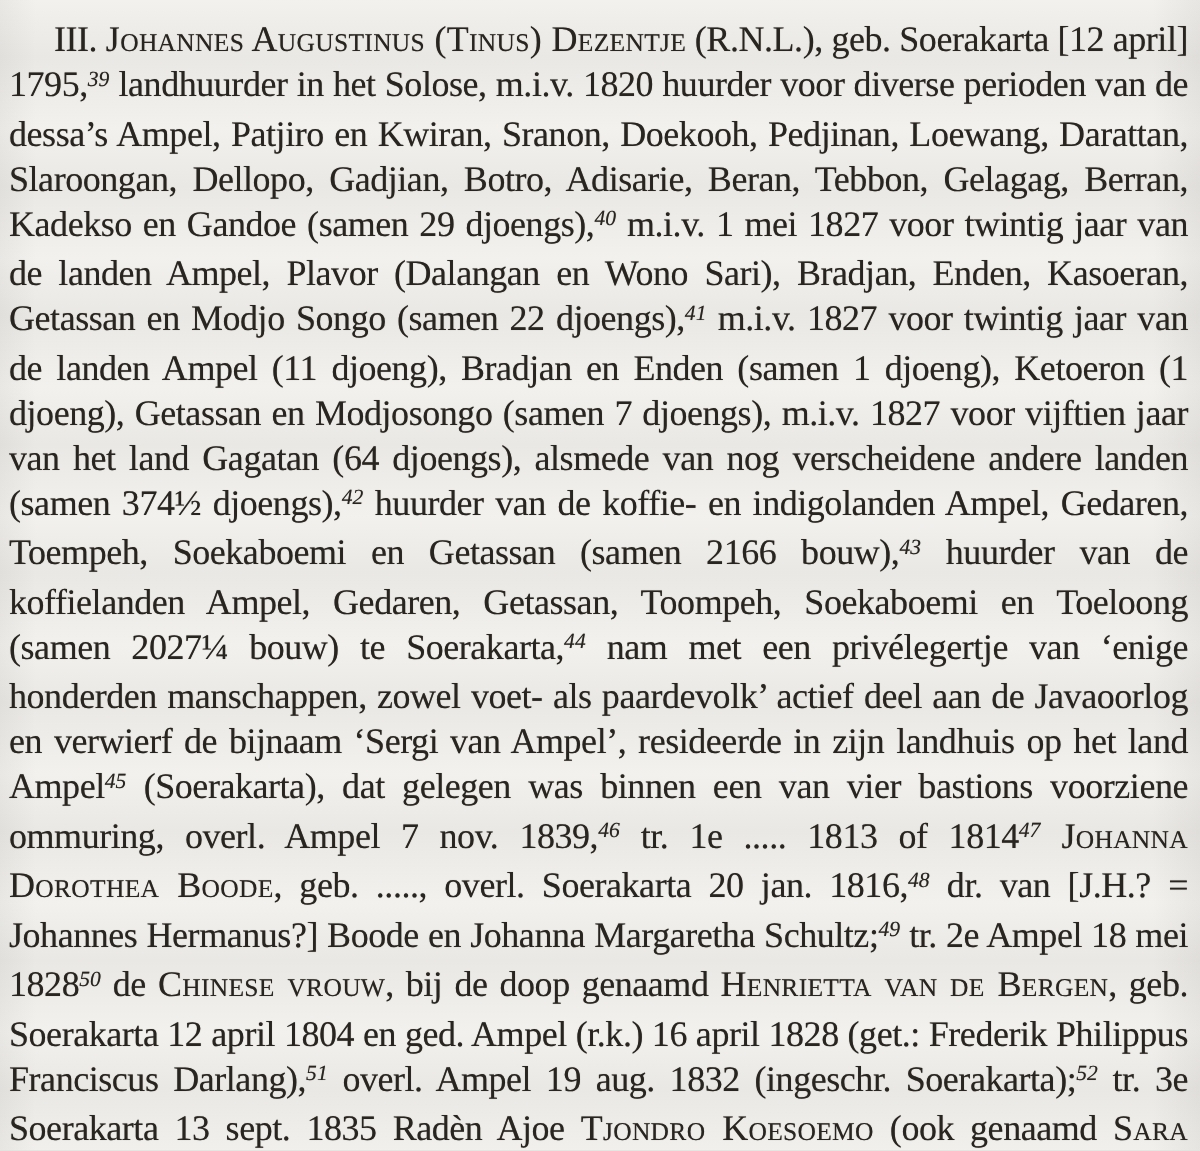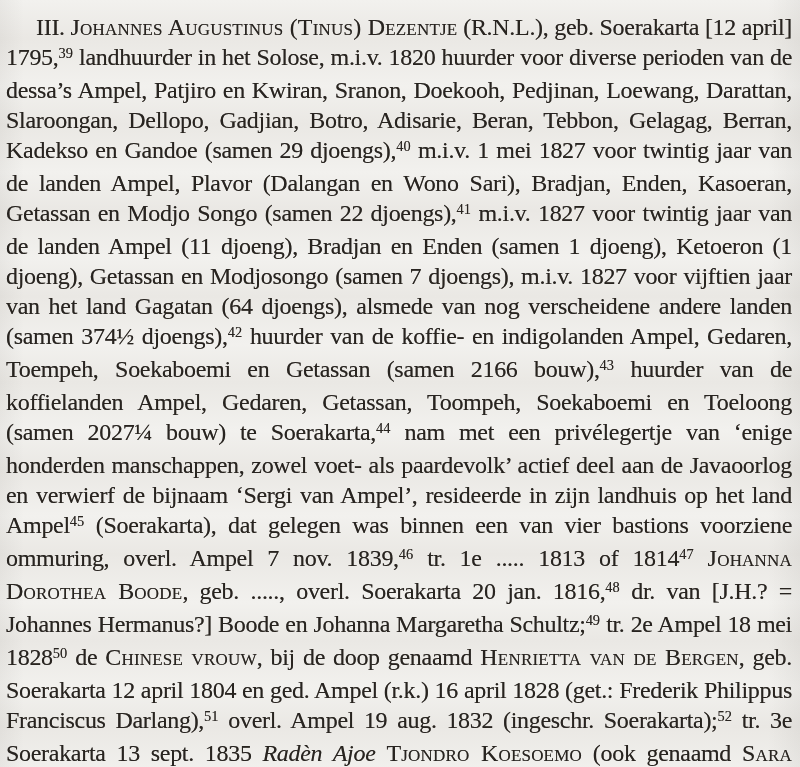--- a/index.html
+++ b/index.html
@@ -30,27 +30,27 @@
     text-align: justify;
     text-indent: 30px;
     text-shadow: 0 0 0.5px rgba(45,40,35,0.55);
   }
   .run-normal { }
   .run-smallcaps {
     font-variant: small-caps;
     letter-spacing: 0.2px;
   }
   .run-italic {
-    font-style: italic;
   }
   .run-sup {
     font-size: 0.60em;
     position: relative;
     top: -0.48em;
     letter-spacing: 0;
+    font-style: italic;
   }
 </style>
 </head>
 <body>
 
 <div class="page">
   <p class="body-text" id="para"><span class="run-normal">III. </span><span class="run-smallcaps">Johannes Augustinus (Tinus) Dezentje</span><span class="run-normal"> (R.N.L.), geb. Soerakarta [12 april] 1795,</span><span class="run-sup">39</span><span class="run-normal"> landhuurder in het Solose, m.i.v. 1820 huurder voor diverse perioden van de dessa’s Ampel, Patjiro en Kwiran, Sranon, Doekooh, Pedjinan, Loewang, Darattan, Slaroongan, Dellopo, Gadjian, Botro, Adisarie, Beran, Tebbon, Gelagag, Berran, Kadekso en Gandoe (samen 29 djoengs),</span><span class="run-sup">40</span><span class="run-normal"> m.i.v. 1 mei 1827 voor twintig jaar van de landen Ampel, Plavor (Dalangan en Wono Sari), Bradjan, Enden, Kasoeran, Getassan en Modjo Songo (samen 22 djoengs),</span><span class="run-sup">41</span><span class="run-normal"> m.i.v. 1827 voor twintig jaar van de landen Ampel (11 djoeng), Bradjan en Enden (samen 1 djoeng), Ketoeron (1 djoeng), Getassan en Modjosongo (samen 7 djoengs), m.i.v. 1827 voor vijftien jaar van het land Gagatan (64 djoengs), alsmede van nog verscheidene andere landen (samen 374½ djoengs),</span><span class="run-sup">42</span><span class="run-normal"> huurder van de koffie- en indigolanden Ampel, Gedaren, Toempeh, Soekaboemi en Getassan (samen 2166 bouw),</span><span class="run-sup">43</span><span class="run-normal"> huurder van de koffielanden Ampel, Gedaren, Getassan, Toompeh, Soekaboemi en Toeloong (samen 2027¼ bouw) te Soerakarta,</span><span class="run-sup">44</span><span class="run-normal"> nam met een privélegertje van ‘enige honderden manschappen, zowel voet- als paardevolk’ actief deel aan de Javaoorlog en verwierf de bijnaam ‘Sergi van Ampel’, resideerde in zijn landhuis op het land Ampel</span><span class="run-sup">45</span><span class="run-normal"> (Soerakarta), dat gelegen was binnen een van vier bastions voorziene ommuring, overl. Ampel 7 nov. 1839,</span><span class="run-sup">46</span><span class="run-normal"> tr. 1e ..... 1813 of 1814</span><span class="run-sup">47</span><span class="run-normal"> </span><span class="run-smallcaps">Johanna Dorothea Boode</span><span class="run-normal">, geb. ....., overl. Soerakarta 20 jan. 1816,</span><span class="run-sup">48</span><span class="run-normal"> dr. van [J.H.? = Johannes Hermanus?] Boode en Johanna Margaretha Schultz;</span><span class="run-sup">49</span><span class="run-normal"> tr. 2e Ampel 18 mei 1828</span><span class="run-sup">50</span><span class="run-normal"> de </span><span class="run-smallcaps">Chinese vrouw</span><span class="run-normal">, bij de doop genaamd </span><span class="run-smallcaps">Henrietta van de Bergen</span><span class="run-normal">, geb. Soerakarta 12 april 1804 en ged. Ampel (r.k.) 16 april 1828 (get.: Frederik Philippus Franciscus Darlang),</span><span class="run-sup">51</span><span class="run-normal"> overl. Ampel 19 aug. 1832 (ingeschr. Soerakarta);</span><span class="run-sup">52</span><span class="run-normal"> tr. 3e Soerakarta 13 sept. 1835 </span><span class="run-italic">Radèn Ajoe</span><span class="run-normal"> </span><span class="run-smallcaps">Tjondro Koesoemo</span><span class="run-normal"> (ook genaamd </span><span class="run-smallcaps">Sara Helena</span></p>
 </div>
 
 </body></html>

